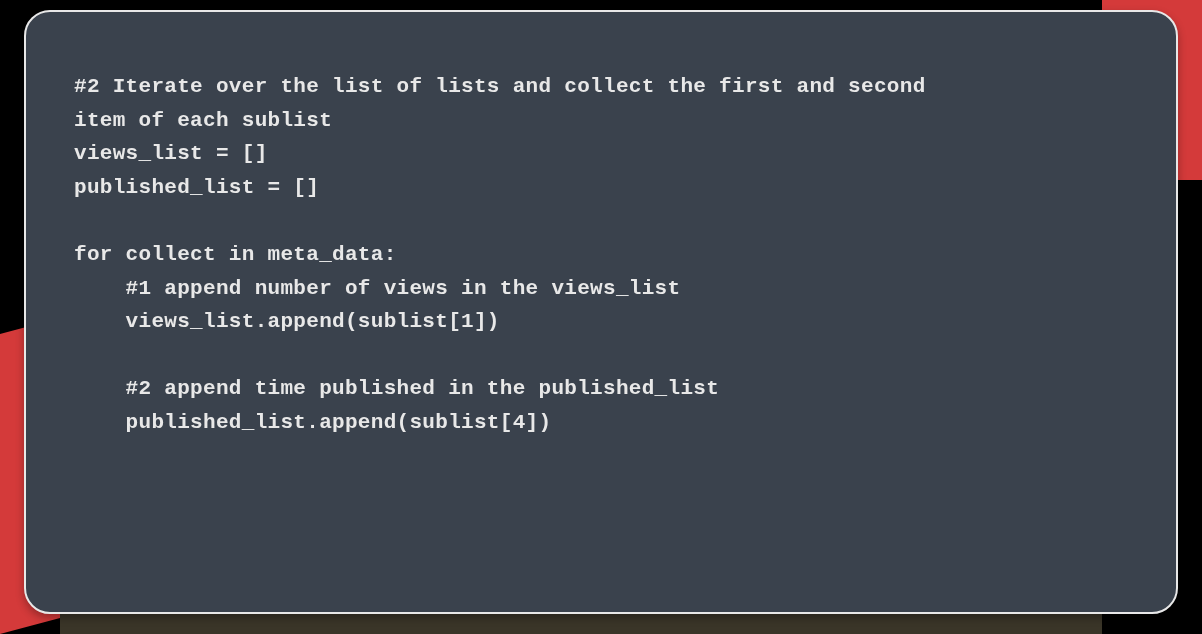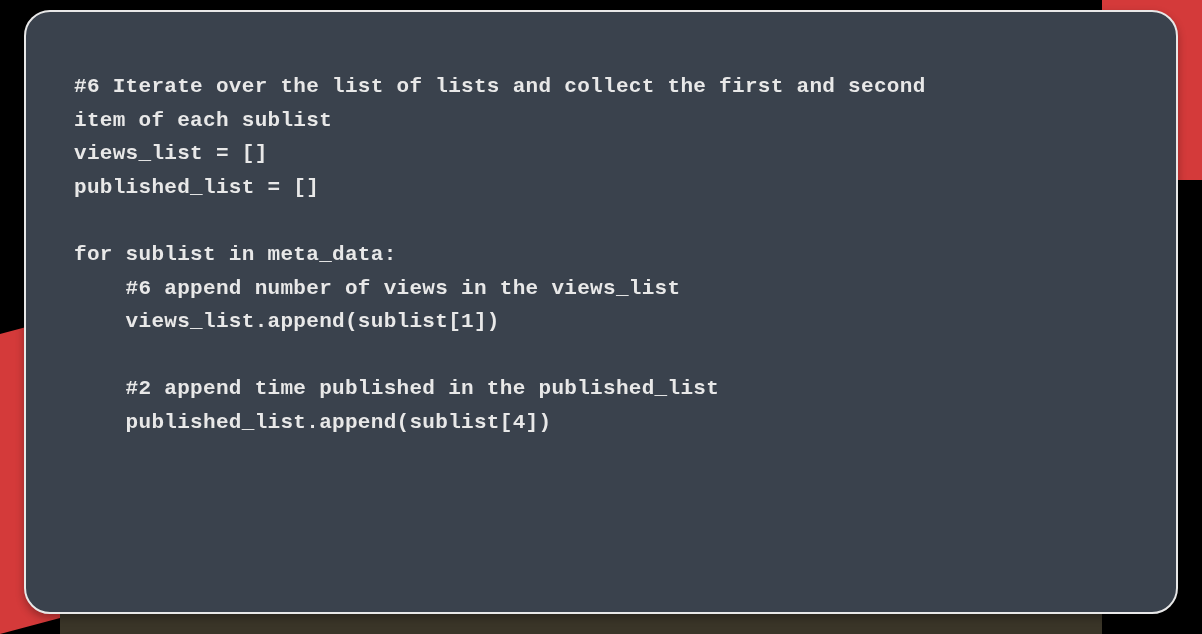--- a/index.html
+++ b/index.html
@@ -63,24 +63,24 @@
     }
   </style>
 </head>
 <body>
 
 <div class="bg-red-shape-left"></div>
 <div class="bg-red-shape-right"></div>
 <div class="bg-texture-bottom"></div>
 
 <div class="code-card">
-  <div class="code-content"><span>#6 Iterate over the list of lists and collect the first and second</span>
+  <div class="code-content"><span>#2 Iterate over the list of lists and collect the first and second</span>
 <span>item of each sublist</span>
 <span>views_list = []</span>
 <span>published_list = []</span>
 <span></span>
-<span>for sublist in meta_data:</span>
-<span>    #6 append number of views in the views_list</span>
+<span>for collect in meta_data:</span>
+<span>    #1 append number of views in the views_list</span>
 <span>    views_list.append(sublist[1])</span>
 <span></span>
 <span>    #2 append time published in the published_list</span>
 <span>    published_list.append(sublist[4])</span></div>
 </div>
 
 </body></html>

